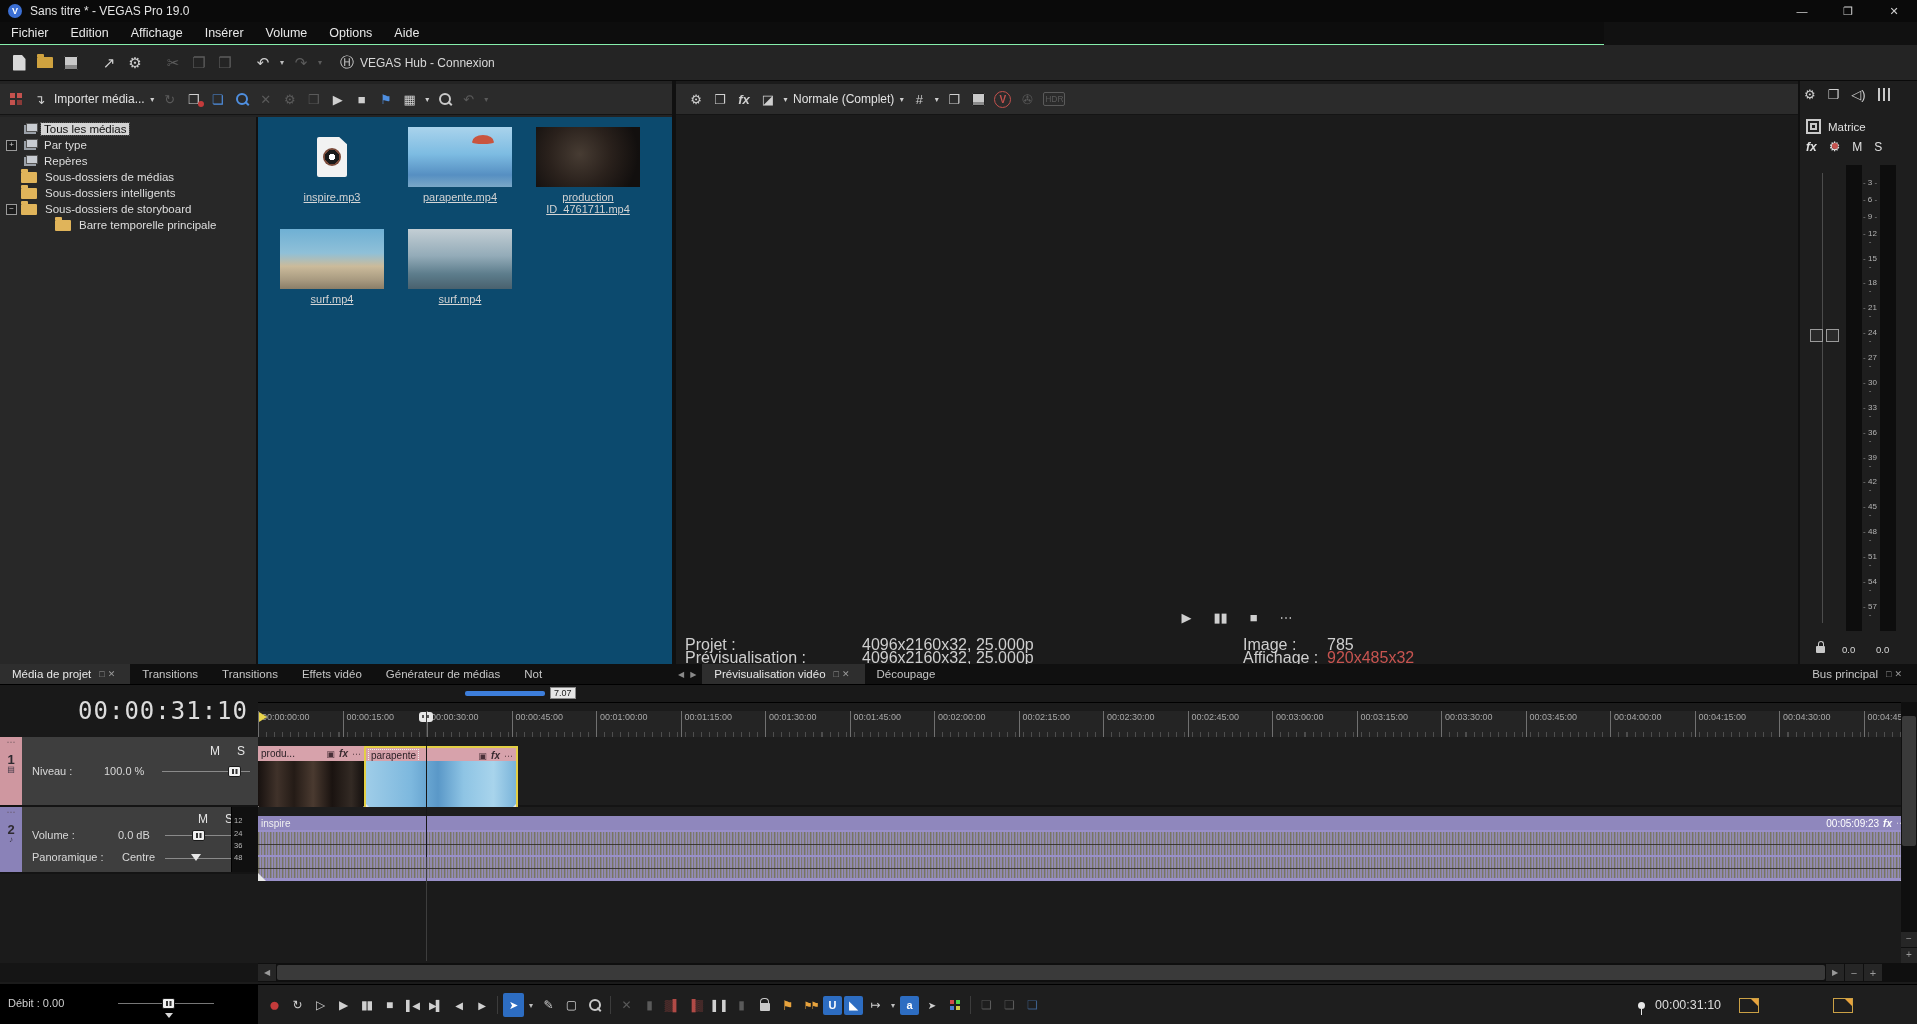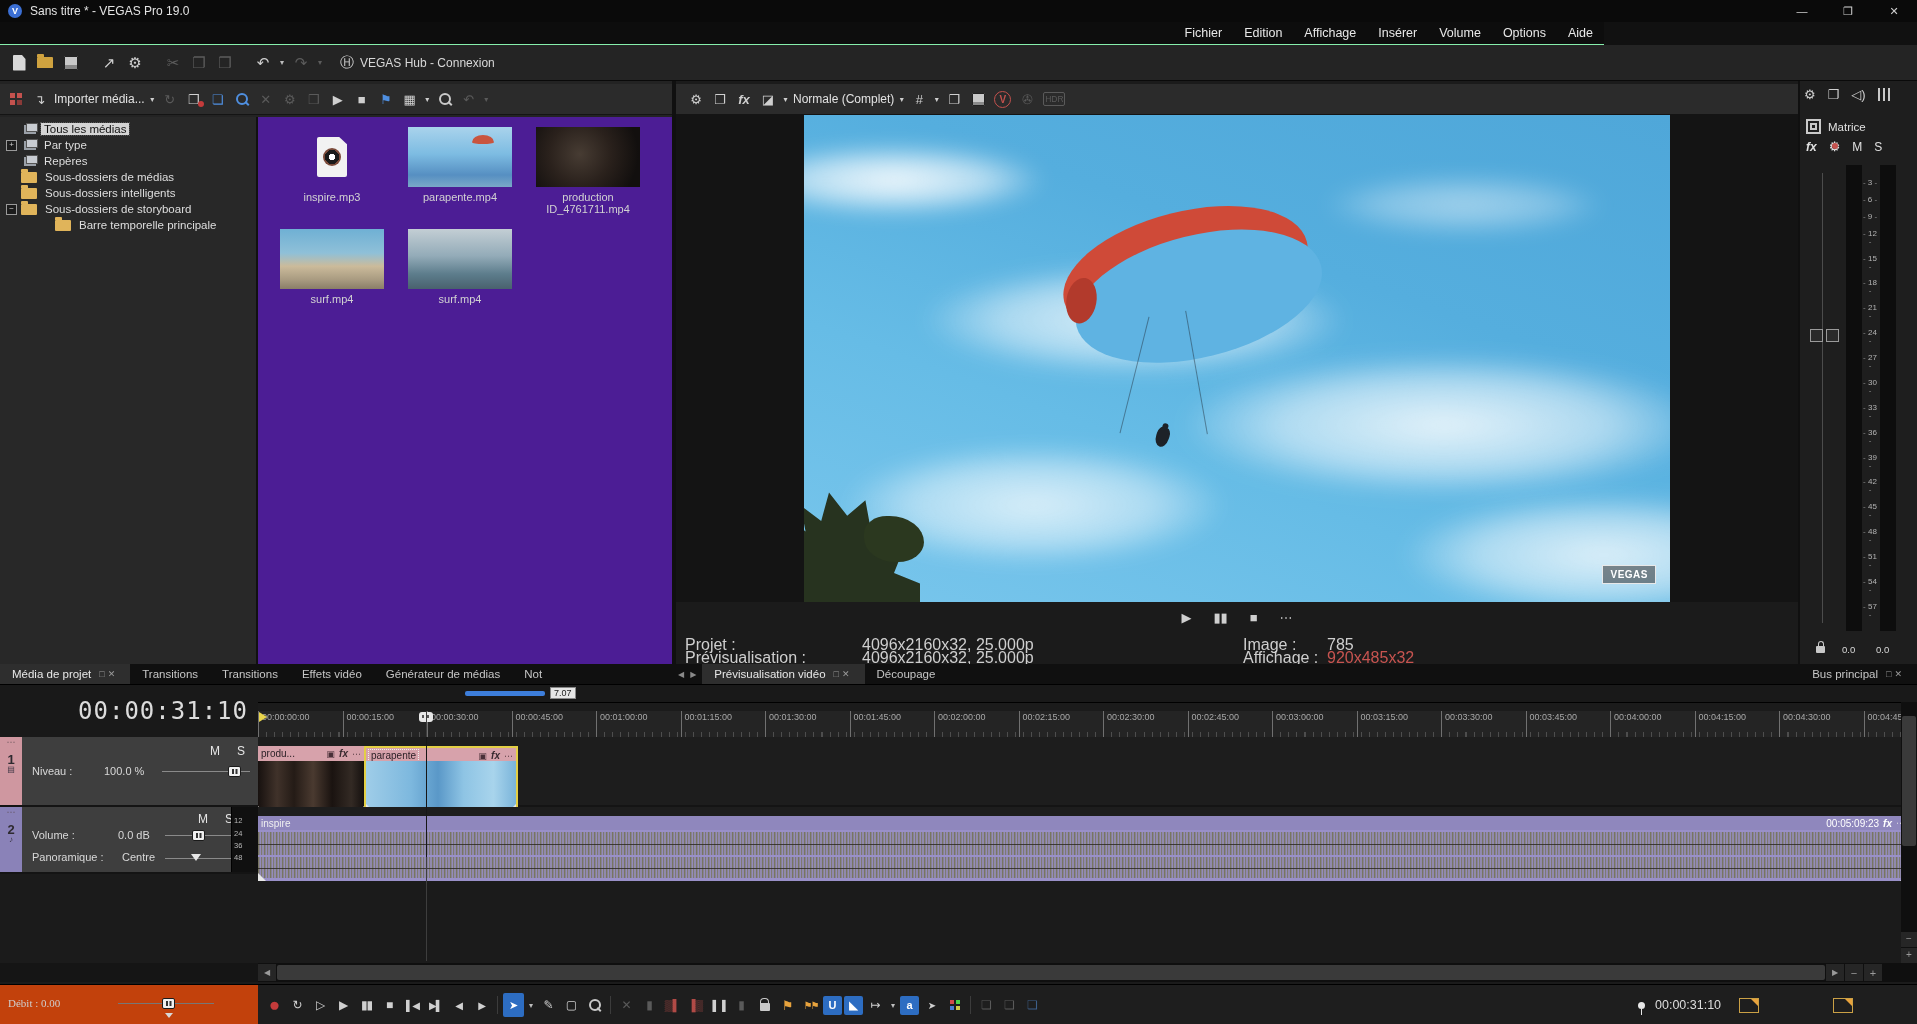--- a/index.html
+++ b/index.html
@@ -9,21 +9,21 @@
 
   
   .titlebar{position:absolute;left:0;top:0;width:1917px;height:22px;background:#0a0a0a;display:flex;align-items:center;}
   .appicon{width:14px;height:14px;border-radius:50%;background:#3b6fd4;color:#fff;font-size:9px;font-weight:bold;
            display:flex;align-items:center;justify-content:center;margin:0 8px 0 8px;}
   .wtitle{font-size:12px;color:#e4e4e4;}
   .wctrls{position:absolute;right:0;top:0;height:22px;display:flex;}
   .wbtn{width:46px;height:22px;display:flex;align-items:center;justify-content:center;color:#cfcfcf;font-size:11px;}
 
   
-  .menubar{position:absolute;left:0;top:22px;width:1604px;height:22px;background:#0d0d0d;display:flex;align-items:center;border-bottom:1px solid #86efac;justify-content:flex-end;}
+  .menubar{position:absolute;left:0;top:22px;width:1604px;height:22px;background:#0d0d0d;display:flex;align-items:center;border-bottom:1px solid #86efac;}
   .menuitem{padding:0 11px;font-size:12.5px;color:#e8e8e8;height:22px;display:flex;align-items:center;}
 
   
   .maintb{position:absolute;left:0;top:45px;width:1917px;height:35px;background:#242424;display:flex;align-items:center;border-bottom:1px solid #0a0a0a;}
   .tbico{min-width:26px;height:24px;display:flex;align-items:center;justify-content:center;color:#cfcfcf;font-size:15px;}
   .tbico.dim{color:#5c5c5c;}
   .tbico.dd{min-width:12px;font-size:8px;color:#bdbdbd;}
   .tbico.dd.dim{color:#5c5c5c;}
   .tbico.gap{min-width:12px;}
   .tbico.page,.tbico.disk,.tbico.folderic{position:relative;}
@@ -73,21 +73,21 @@
   .expand:empty{visibility:hidden;}
   .ticon{width:16px;height:11px;margin-right:5px;flex:none;position:relative;}
   .ticon.bin{background:#9aa0a8;width:12px;height:9px;margin-left:3px;box-shadow:2px -2px 0 0 #6f7craft;}
   .ticon.bin::before{content:"";position:absolute;left:2px;top:-2px;width:12px;height:9px;background:#c8ccd2;border:1px solid #555;box-sizing:border-box;}
   .ticon.folder{background:#e0b45a;border-radius:1px;}
   .ticon.folder::before{content:"";position:absolute;left:0;top:-3px;width:7px;height:3px;background:#e0b45a;border-radius:1px 1px 0 0;}
   .tlabel{font-size:11.5px;color:#dedede;padding:0 3px;white-space:nowrap;}
   .treeitem.sel .tlabel{background:#d4d4d4;color:#101010;outline:1px dotted #555;}
 
   
-  .thumbs{position:absolute;left:258px;top:36px;right:0;bottom:0;background:#4c1d95;display:flex;flex-wrap:wrap;align-content:flex-start;padding:10px 0 0 10px;}
+  .thumbs{position:absolute;left:258px;top:36px;right:0;bottom:0;background:#0c4a6e;display:flex;flex-wrap:wrap;align-content:flex-start;padding:10px 0 0 10px;text-decoration:underline;}
   .mitem{width:128px;height:100px;margin-bottom:2px;display:flex;flex-direction:column;align-items:center;}
   .thumb{width:104px;height:60px;flex:none;position:relative;}
   .thumb.sky{background:linear-gradient(180deg,#a9d3ec 0%,#7dbce2 45%,#568fc2 80%,#7aa8c8 100%);}
   .thumb.sky::after{content:"";position:absolute;right:18px;top:8px;width:22px;height:9px;border-radius:50% 50% 50% 50%/80% 80% 20% 20%;background:#c9543e;}
   .thumb.dark{background:radial-gradient(circle at 42% 45%,#473c33 0%,#2a211c 45%,#120f0e 85%);}
   .thumb.beach{background:linear-gradient(180deg,#6fb0d4 0%,#8fc0d8 40%,#cbbb9b 62%,#a89a80 85%,#8a7e68 100%);}
   .thumb.sea{background:linear-gradient(180deg,#c3ced4 0%,#93abb8 45%,#5d7d8c 75%,#49616e 100%);}
   .thumb.audio{background:transparent;display:flex;align-items:center;justify-content:center;}
   .thumb.audio::before{content:"";width:30px;height:40px;background:#f2f2f2;border-radius:2px;
       clip-path:polygon(0 0,74% 0,100% 18%,100% 100%,0 100%);}
@@ -216,21 +216,21 @@
   .hscroll{position:absolute;left:0;top:278px;width:1917px;height:19px;background:#0f0f0f;display:flex;align-items:center;}
   .hsp{width:258px;height:100%;background:#151515;flex:none;}
   .sbtn{width:18px;height:17px;background:#262626;color:#9a9a9a;font-size:8px;display:flex;align-items:center;justify-content:center;flex:none;margin-right:1px;}
   .hthumb{width:1548px;height:15px;background:#3a3a3a;border-radius:2px;flex:none;margin-right:1px;}
   .vscroll{position:absolute;right:0;top:17px;width:16px;height:261px;background:#0f0f0f;}
   .vthumb{position:absolute;left:1px;top:14px;width:14px;height:130px;background:#3a3a3a;border-radius:2px;}
   .vzb{position:absolute;left:0;width:16px;height:15px;background:#262626;color:#9a9a9a;font-size:10px;line-height:14px;text-align:center;}
 
   
   .transport{position:absolute;left:0;top:299px;width:1917px;height:40px;background:#1e1e1e;border-top:1px solid #000;display:flex;align-items:center;}
-  .statusseg{width:258px;height:100%;background:#c2410c;flex:none;position:relative;font-family:Liberation Serif, serif;}
+  .statusseg{width:258px;height:100%;background:#000000;flex:none;position:relative;}
   .ratelbl{position:absolute;left:8px;top:12px;font-size:11px;color:#cfcfcf;}
   .rateline{position:absolute;left:118px;top:18px;width:96px;height:1px;background:#777;}
   .ratetri{position:absolute;left:165px;top:28px;width:0;height:0;border-left:4px solid transparent;border-right:4px solid transparent;border-top:5px solid #d8d8d8;}
   .tbtns{display:flex;align-items:center;margin-left:6px;gap:2px;}
   .tbtn{min-width:21px;height:24px;display:flex;align-items:center;justify-content:center;color:#d0d0d0;font-size:12px;position:relative;}
   .tbtn.rec{color:#c43b3b;font-size:19px;}
   .tbtn.plain{}
   .tbtn.pause{letter-spacing:-1px;}
   .tbtn.sm{font-size:10px;letter-spacing:-1px;}
   .tbtn.dim{color:#5a5a5a;}
@@ -434,41 +434,20 @@
         <span class="pico plain">#</span>
             <span class="pico dd">▾</span>
             <span class="pico plain">❐</span>
             <span class="pico disk"></span>
             <span class="pico redcircle">V</span>
             <span class="pico dim">✇</span>
             <span class="pico badge dim">HDR</span>
           </span>
       </div>
 
-      <div class="stage">
-        <div class="vframe">
-          <div class="cloud" style="left:-60px;top:30px;width:300px;height:70px;"></div>
-          <div class="cloud" style="left:120px;top:150px;width:420px;height:110px;opacity:.85;"></div>
-          <div class="cloud" style="left:380px;top:240px;width:520px;height:140px;opacity:.9;"></div>
-          <div class="cloud" style="left:40px;top:330px;width:380px;height:120px;opacity:.8;"></div>
-          <div class="cloud" style="left:520px;top:60px;width:280px;height:60px;opacity:.5;"></div>
-          <div class="cloud" style="left:600px;top:380px;width:400px;height:120px;opacity:.85;"></div>
-          <div class="canopy">
-            <div class="outer"></div>
-              <div class="inner"></div>
-              <div class="tip"></div>
-          </div>
-          <div class="pline" style="left:330px;top:200px;height:120px;transform:rotate(14deg);"></div>
-          <div class="pline" style="left:392px;top:195px;height:125px;transform:rotate(-10deg);"></div>
-          <div class="pilot"></div>
-          <div class="tree-sil"></div>
-          <div class="tree-sil2"></div>
-          <div class="watermark">VEGAS</div>
-        </div>
-      </div>
 
       <div class="pvtrans">
 
       <span class="pvbtn">▶</span>
           <span class="pvbtn">▮▮</span>
           <span class="pvbtn">■</span>
           <span class="pvbtn">⋯</span>
         </div>
 
       <div class="pvinfo">

